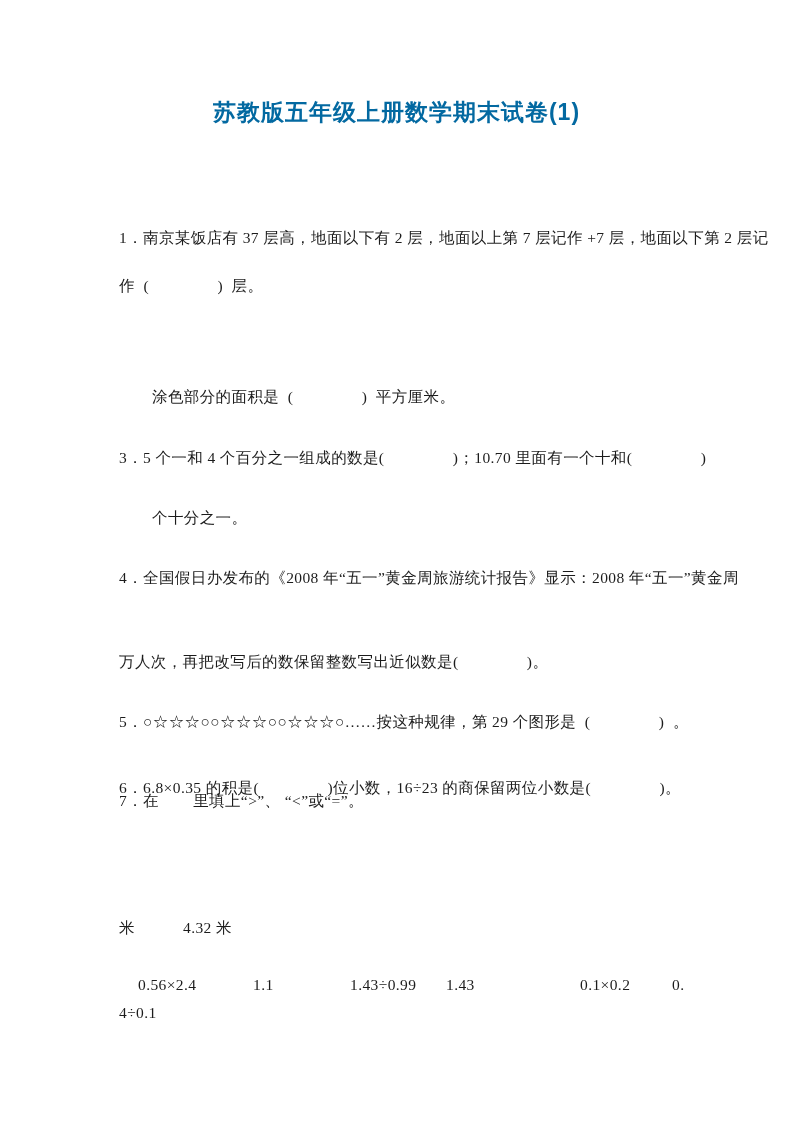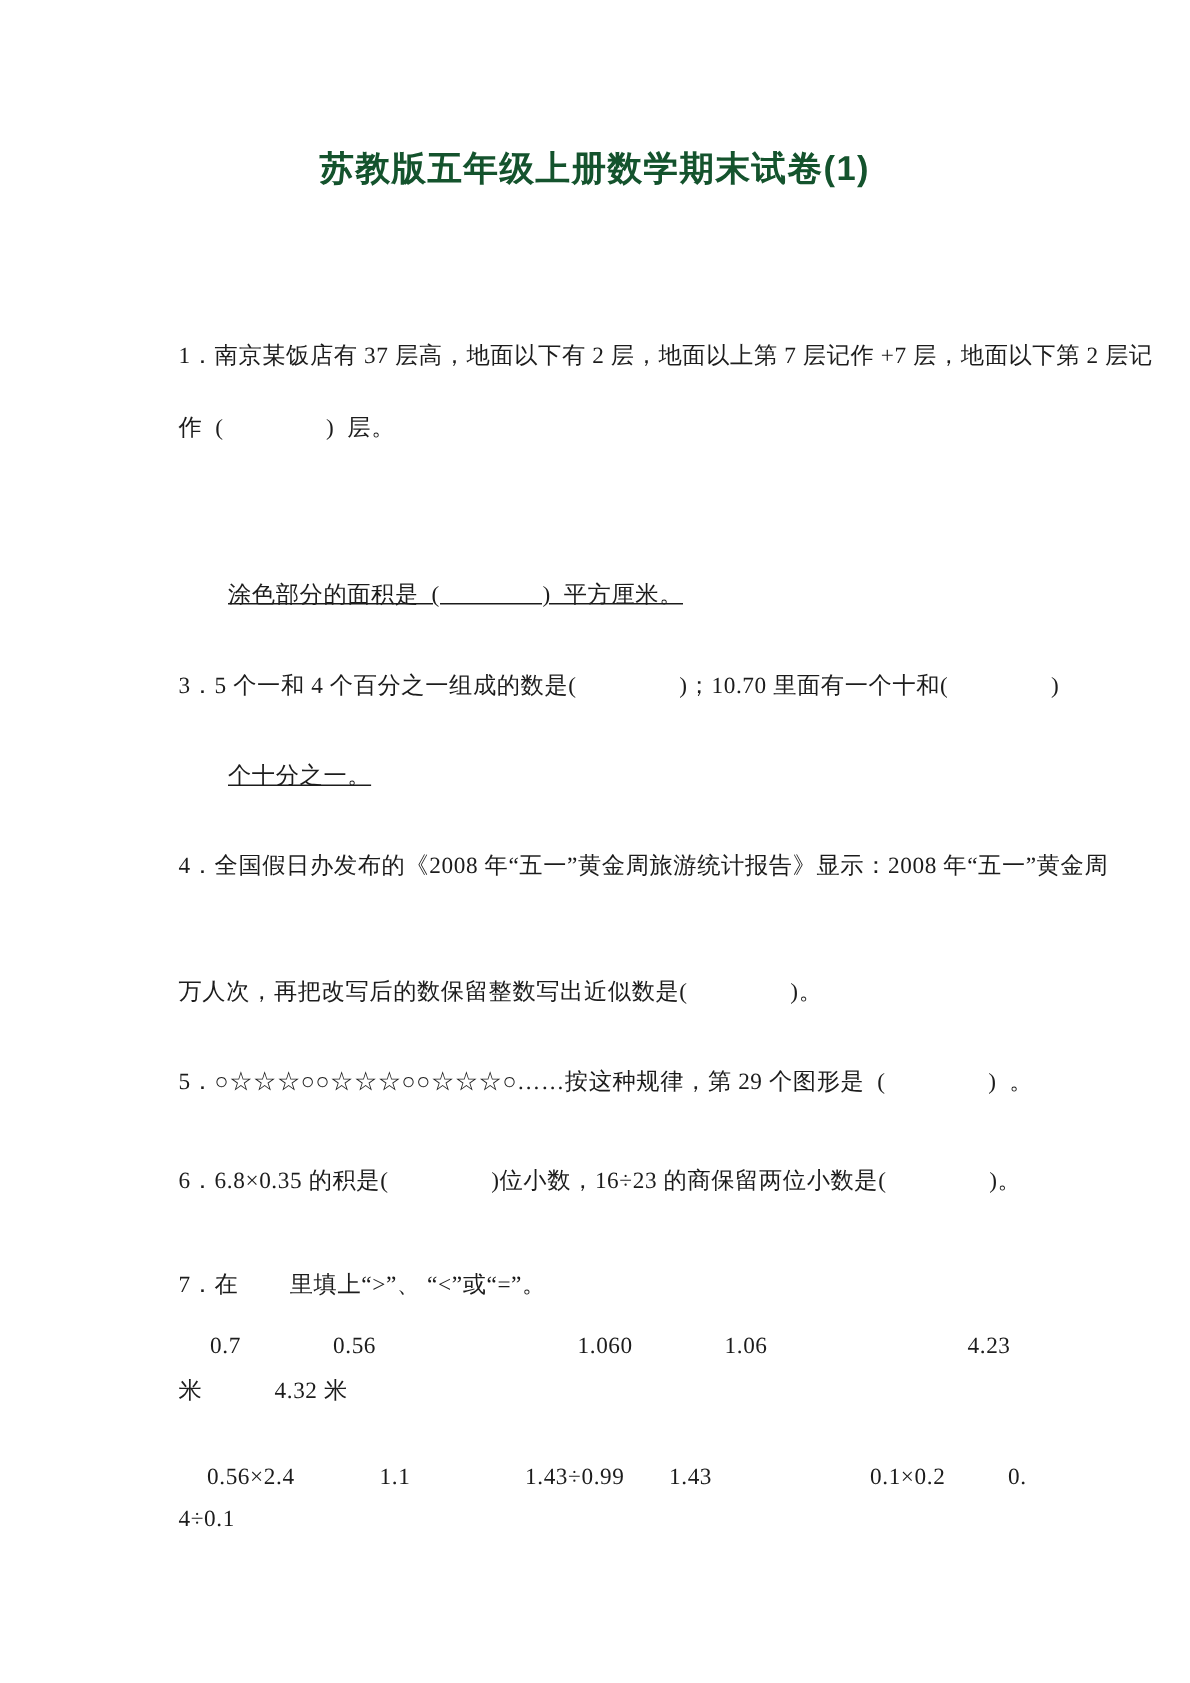--- a/index.html
+++ b/index.html
@@ -7,28 +7,28 @@
     width: 793px; height: 1122px;
     background: #ffffff; color: #1a1a1a;
     font-family: "Liberation Serif", "DejaVu Serif", serif;
     position: relative; overflow: hidden;
   }
   .page { position: absolute; inset: 0; background: #fff; }
   .title {
     position: absolute; top: 97px; left: 0; width: 100%;
     text-align: center; margin: 0;
     font-family: "Liberation Sans", "DejaVu Sans", sans-serif;
-    font-weight: bold; font-size: 23px; letter-spacing: 1px; color: #14532d;
+    font-weight: bold; font-size: 23px; letter-spacing: 1px; color: #0369a1;
   }
   .ln {
     position: absolute; left: 119px; margin: 0;
     font-size: 15.5px; line-height: 20px;
     white-space: pre; color: #1c1c1c; letter-spacing: 0.4px;
   }
-  .ln.indent { left: 152px; text-decoration: underline; }
+  .ln.indent { left: 152px; }
   .row { left: 0; width: 793px; height: 22px; }
   .row span { position: absolute; top: 0; white-space: pre; }
 </style>
 </head>
 <body>
 
 <div class="page">
 
   <h1 class="title">苏教版五年级上册数学期末试卷(1)</h1>
 
@@ -41,29 +41,22 @@
   <p class="ln" style="top:448px">3．5 个一和 4 个百分之一组成的数是(                )；10.70 里面有一个十和(                )</p>
   <p class="ln indent" style="top:508px">个十分之一。</p>
 
   <p class="ln" style="top:568px">4．全国假日办发布的《2008 年“五一”黄金周旅游统计报告》显示：2008 年“五一”黄金周</p>
   <p class="ln" style="top:652px">万人次，再把改写后的数保留整数写出近似数是(                )。</p>
 
   <p class="ln" style="top:712px">5．○☆☆☆○○☆☆☆○○☆☆☆○……按这种规律，第 29 个图形是  (                )  。</p>
 
   <p class="ln" style="top:778px">6．6.8×0.35 的积是(                )位小数，16÷23 的商保留两位小数是(                )。</p>
 
-  <p class="ln" style="top:847px">7．在        里填上“&gt;”、 “&lt;”或“=”。</p>
+  <p class="ln" style="top:791px">7．在        里填上“&gt;”、 “&lt;”或“=”。</p>
 
-  <div class="ln row" style="top:888px">
-    <span style="left:140px">0.7</span>
-    <span style="left:222px">0.56</span>
-    <span style="left:385px">1.060</span>
-    <span style="left:483px">1.06</span>
-    <span style="left:645px">4.23</span>
-  </div>
   <div class="ln row" style="top:918px">
     <span style="left:119px">米</span>
     <span style="left:183px">4.32 米</span>
   </div>
 
   <div class="ln row" style="top:975px">
     <span style="left:138px">0.56×2.4</span>
     <span style="left:253px">1.1</span>
     <span style="left:350px">1.43÷0.99</span>
     <span style="left:446px">1.43</span>

